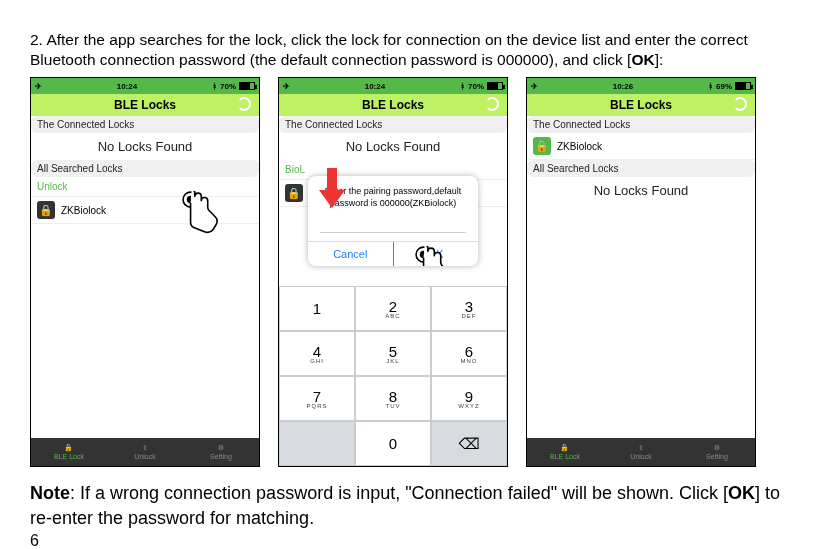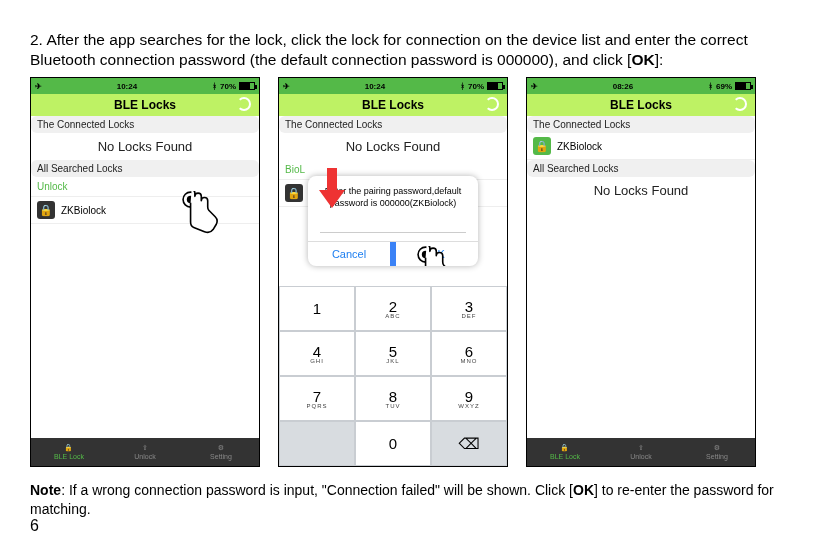--- a/index.html
+++ b/index.html
@@ -139,21 +139,21 @@
   .dialog .inputline {
     margin: 4px 12px 8px 12px;
     border-bottom: 1px solid #ccc;
     height: 14px;
   }
   .dialog .btns { display:flex; border-top:1px solid #ddd;}
   .dialog .btn {
     flex:1; text-align:center; padding:6px 0;
     font-size:11px; font-weight:500;
   }
-  .dialog .btn.cancel { color:#1e7ff0; border-right:6px solid #3b82f6;}
+  .dialog .btn.cancel { color:#1e7ff0; border-right:1px solid #3b82f6;}
   .dialog .btn.ok     { color:#1e7ff0; position:relative;}
   .arrow-down {
     position:absolute;
     left:40px; top:52px;
     z-index:6;
   }
   .keypad {
     flex: 1;
     display: grid;
     grid-template-columns: repeat(3,1fr);
@@ -166,21 +166,21 @@
     display:flex;
     flex-direction:column;
     align-items:center;
     justify-content:center;
   }
   .key .num { font-size:15px; font-weight:400;}
   .key .sub { font-size:6px; letter-spacing:1px; color:#444; margin-top:-2px;}
   .key.grey { background:#d8dce0; }
   .note {
     margin-top: 14px;
-    font-size: 14px;
+    font-size: 18px;
     line-height: 1.35;
   }
   .pagenum {
     position: absolute;
     left: 30px;
     bottom: 8px;
     font-size: 16px;
     font-weight: 400;
   }
   .battery {
@@ -344,21 +344,21 @@
           <div class="num">⌫</div>
         </div>
       </div>
   </div>
 
   <div class="phone">
     <div class="statusbar">
       <span class="sb-left">
           <span>✈</span>
         </span>
-      <span>08:26</span>
+      <span>10:26</span>
       <span class="sb-right">
         <span>ᚼ</span>
         <span>69%</span>
         <span class="battery">
             <span class="fill" style="width:68%"></span>
           </span>
       </span>
     </div>
     <div class="titlebar">
       <span>BLE Locks</span>

